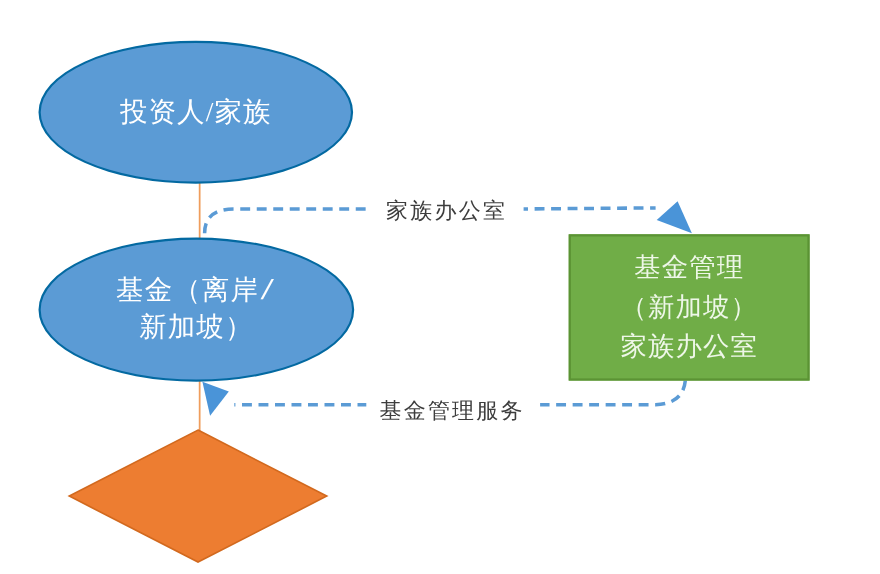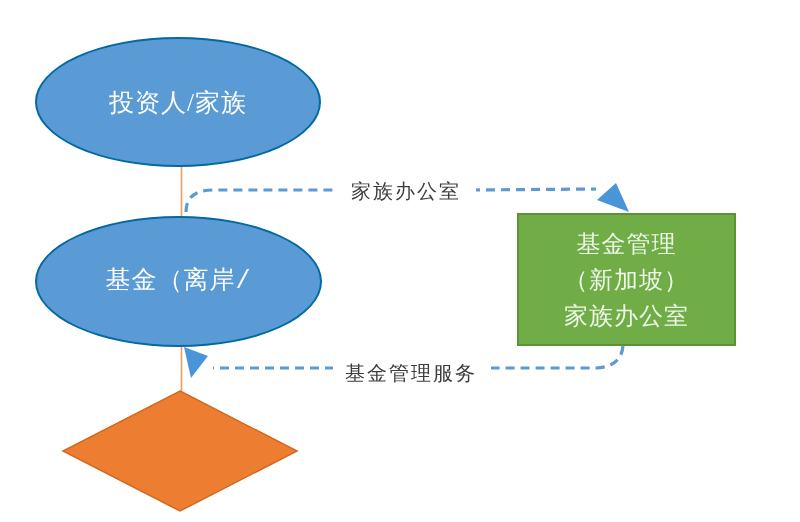--- a/index.html
+++ b/index.html
@@ -99,20 +99,21 @@
     <polygon points="184,347 208,356 191,378" fill="#4a94d8"></polygon>
   </svg>
 
   <div class="ellipse ellipse-investor">
     <div class="node-text">投资人/家族</div>
   </div>
 
   <div class="ellipse ellipse-fund">
     <div class="node-text">
       <div>基金（离岸/</div>
+      <div>新加坡）</div>
     </div>
   </div>
 
   <div class="green-box">
     <div class="node-text">基金管理</div>
     <div class="node-text">（新加坡）</div>
     <div class="node-text">家族办公室</div>
   </div>
 
 

